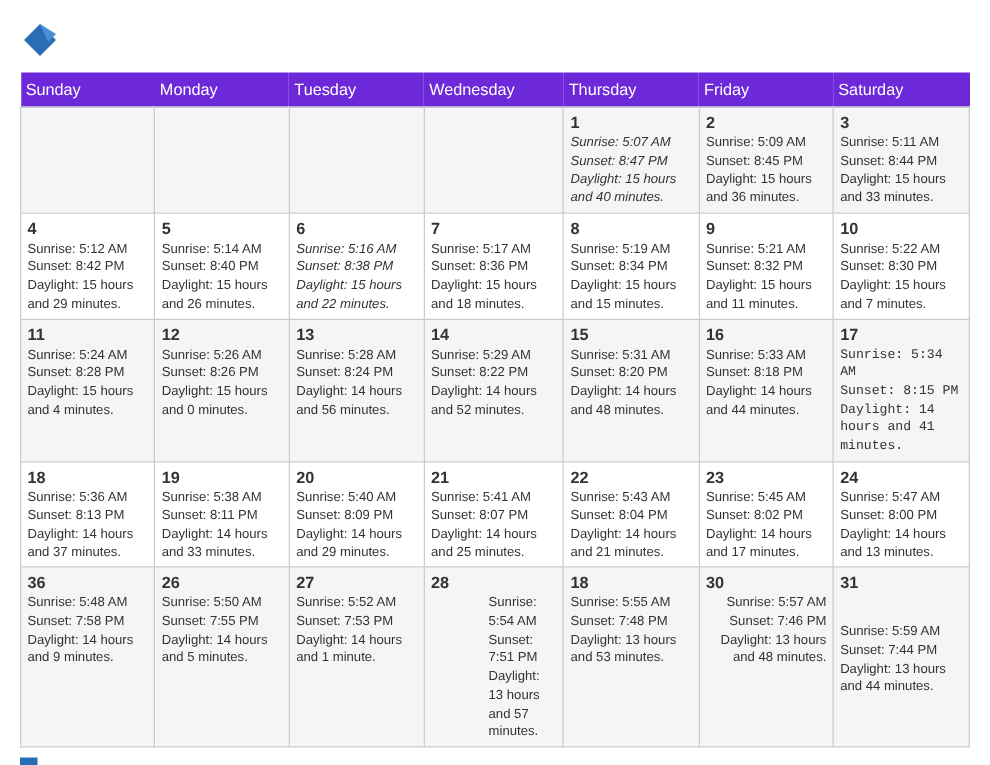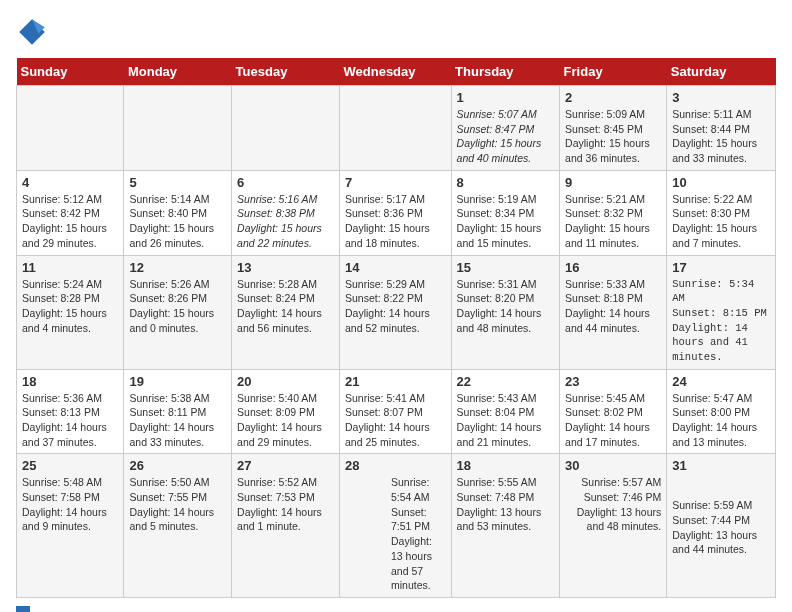--- a/index.html
+++ b/index.html
@@ -52,26 +52,26 @@
     .location {
       font-size: 15px;
       color: #555;
     }
     table {
       width: 100%;
       border-collapse: collapse;
       font-size: 11px;
     }
     thead th {
-      background-color: #b91c1c;
+      background-color: #6d28d9;
       color: #fff;
       padding: 6px 4px;
       text-align: left;
       font-size: 13px;
-      font-weight: bold;
+      font-weight: normal;
     }
     tbody tr {
       vertical-align: top;
     }
     tbody td {
       border: 1px solid #ccc;
       padding: 4px 5px;
       height: 80px;
       width: 113px;
       vertical-align: top;
@@ -295,21 +295,21 @@
         </td>
         <td>
           <div class="day-num">24</div>
           <div class="day-info" style="white-space: pre-line;">Sunrise: 5:47 AM
 Sunset: 8:00 PM
 Daylight: 14 hours and 13 minutes.</div>
         </td>
       </tr>
       <tr>
         <td>
-          <div class="day-num">25</div>
+          <div class="day-num">36</div>
           <div class="day-info" style="white-space: pre-line;">Sunrise: 5:48 AM
 Sunset: 7:58 PM
 Daylight: 14 hours and 9 minutes.</div>
         </td>
         <td>
           <div class="day-num">26</div>
           <div class="day-info" style="white-space: pre-line;">Sunrise: 5:50 AM
 Sunset: 7:55 PM
 Daylight: 14 hours and 5 minutes.</div>
         </td>

